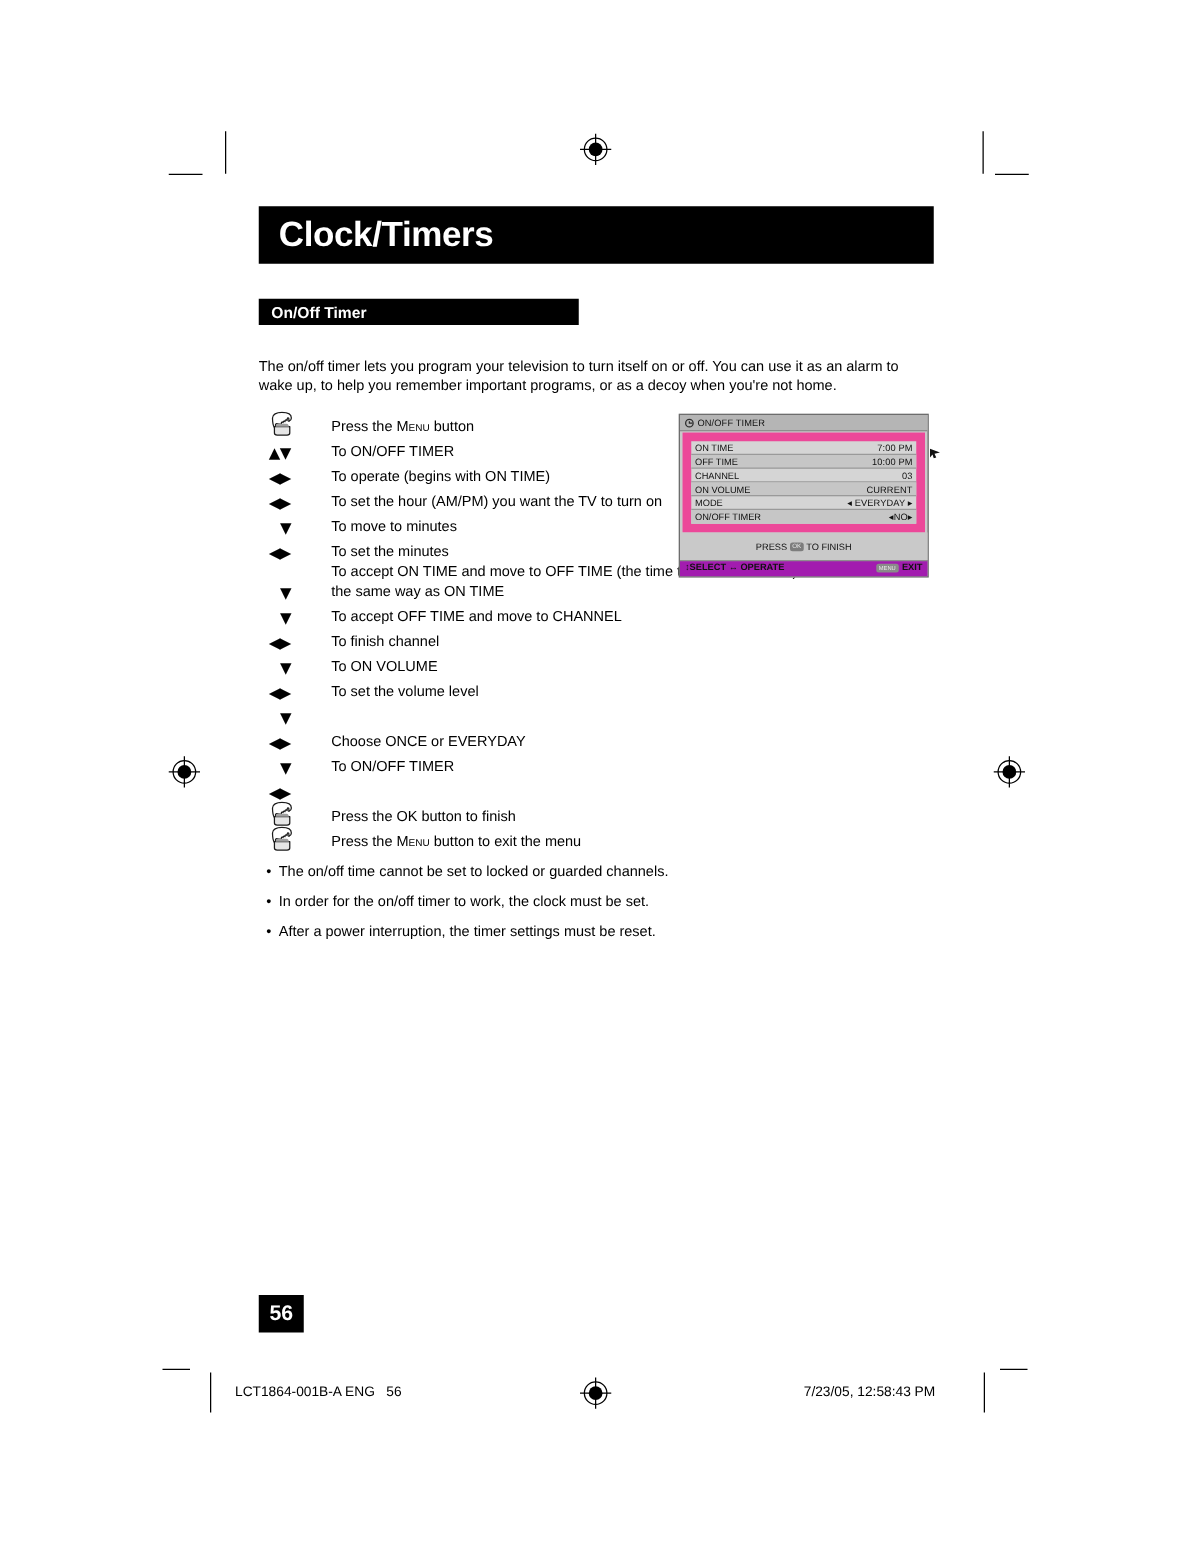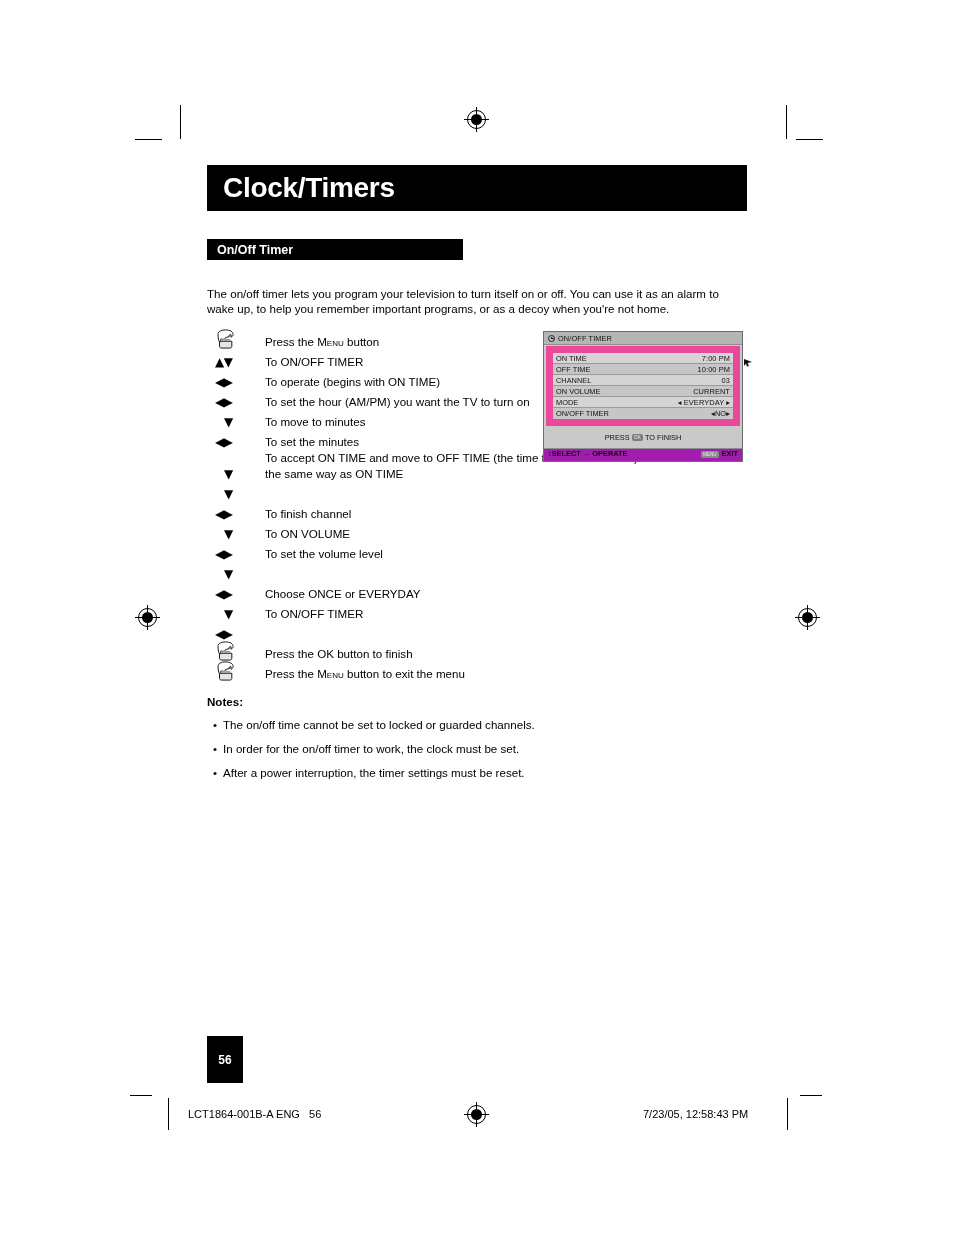--- a/index.html
+++ b/index.html
@@ -262,27 +262,27 @@
     width: 0; height: 0;
   }
   .osd-pointer svg { display: block; }
 
   
   .page-number {
     position: absolute;
     left: 207px;
     top: 1036px;
     width: 36px;
-    height: 47px;
+    height: 30px;
     background: #000;
     color: #fff;
     display: flex;
     align-items: center;
     justify-content: center;
-    font-size: 12px;
+    font-size: 17px;
     font-weight: bold;
   }
   .footer-rule-left  { position: absolute; left: 130px;  top: 1095px; width: 22px; height: 1.4px; background: #000; }
   .footer-rule-right { position: absolute; left: 800px; top: 1095px; width: 22px; height: 1.4px; background: #000; }
   .footer-bar-left   { position: absolute; left: 168px; top: 1098px; width: 1.4px; height: 32px; background: #000; }
   .footer-bar-right  { position: absolute; left: 787px; top: 1098px; width: 1.4px; height: 32px; background: #000; }
   .footer-text {
     position: absolute;
     top: 1108px;
     font-size: 11px;
@@ -369,20 +369,21 @@
       <div class="step">
         <div class="icon-cell">
           <span class="arrows center-one">▼</span>
         </div>
         <div class="text-cell">To accept ON TIME and move to OFF TIME (the time the TV will turn off). Set the OFF TIME the same way as ON TIME</div>
       </div>
       <div class="step">
         <div class="icon-cell">
           <span class="arrows center-one">▼</span>
         </div>
+        <div class="text-cell">To accept OFF TIME and move to CHANNEL</div>
       </div>
       <div class="step">
         <div class="icon-cell">
           <span class="arrows">◀▶</span>
         </div>
         <div class="text-cell">To finish channel</div>
       </div>
       <div class="step">
         <div class="icon-cell">
           <span class="arrows center-one">▼</span>
@@ -432,21 +433,20 @@
           <svg class="hand-icon" viewBox="0 0 24 22">
             <path d="M3.2 6.0 C3.2 2.8 6.6 1.0 11.5 1.0 C16.4 1.0 19.8 2.8 19.8 6.0 C19.8 7.6 18.6 8.6 17.6 9.0 L17.6 6.6 C17.6 5.8 16.4 5.6 16.2 6.6 L16.0 8.2 C15.7 7.3 14.4 7.4 14.3 8.4 L14.2 9.2 C13.9 8.4 12.7 8.5 12.6 9.4 L12.5 10.0 C12.2 9.3 11.2 9.3 11.0 10.2 L11.0 11.6 L7.5 11.0 C6.0 10.8 5.2 12.0 6.3 12.9 L8.6 14.6 L5.0 14.6 C4.0 13.2 3.2 9.4 3.2 6.0 Z" fill="none" stroke="#1a1a1a" stroke-width="1.1" stroke-linejoin="round"></path>
             <path d="M4.9 13.6 L18.4 13.6 L18.4 19.2 C18.4 20.4 17.4 21.0 16.0 21.0 L7.3 21.0 C5.9 21.0 4.9 20.4 4.9 19.2 Z" fill="#e6e6e6" stroke="#1a1a1a" stroke-width="1.1" stroke-linejoin="round"></path>
             <path d="M6.0 13.6 C6.4 12.0 7.0 11.2 8.4 11.0 L15.6 11.0 C16.9 11.2 17.5 12.2 17.6 13.6 Z" fill="#9f9f9f" stroke="none"></path>
           </svg>
         </div>
         <div class="text-cell">Press the <span class="smallcaps-word">Menu</span> button to exit the menu</div>
       </div>
     </div>
 
-  <div class="notes-head">Notes:</div>
   <div id="notes-container">
       <div class="note-item">
         <span class="bullet">•</span>
         <span>The on/off time cannot be set to locked or guarded channels.</span>
       </div>
       <div class="note-item">
         <span class="bullet">•</span>
         <span>In order for the on/off timer to work, the clock must be set.</span>
       </div>
       <div class="note-item">

